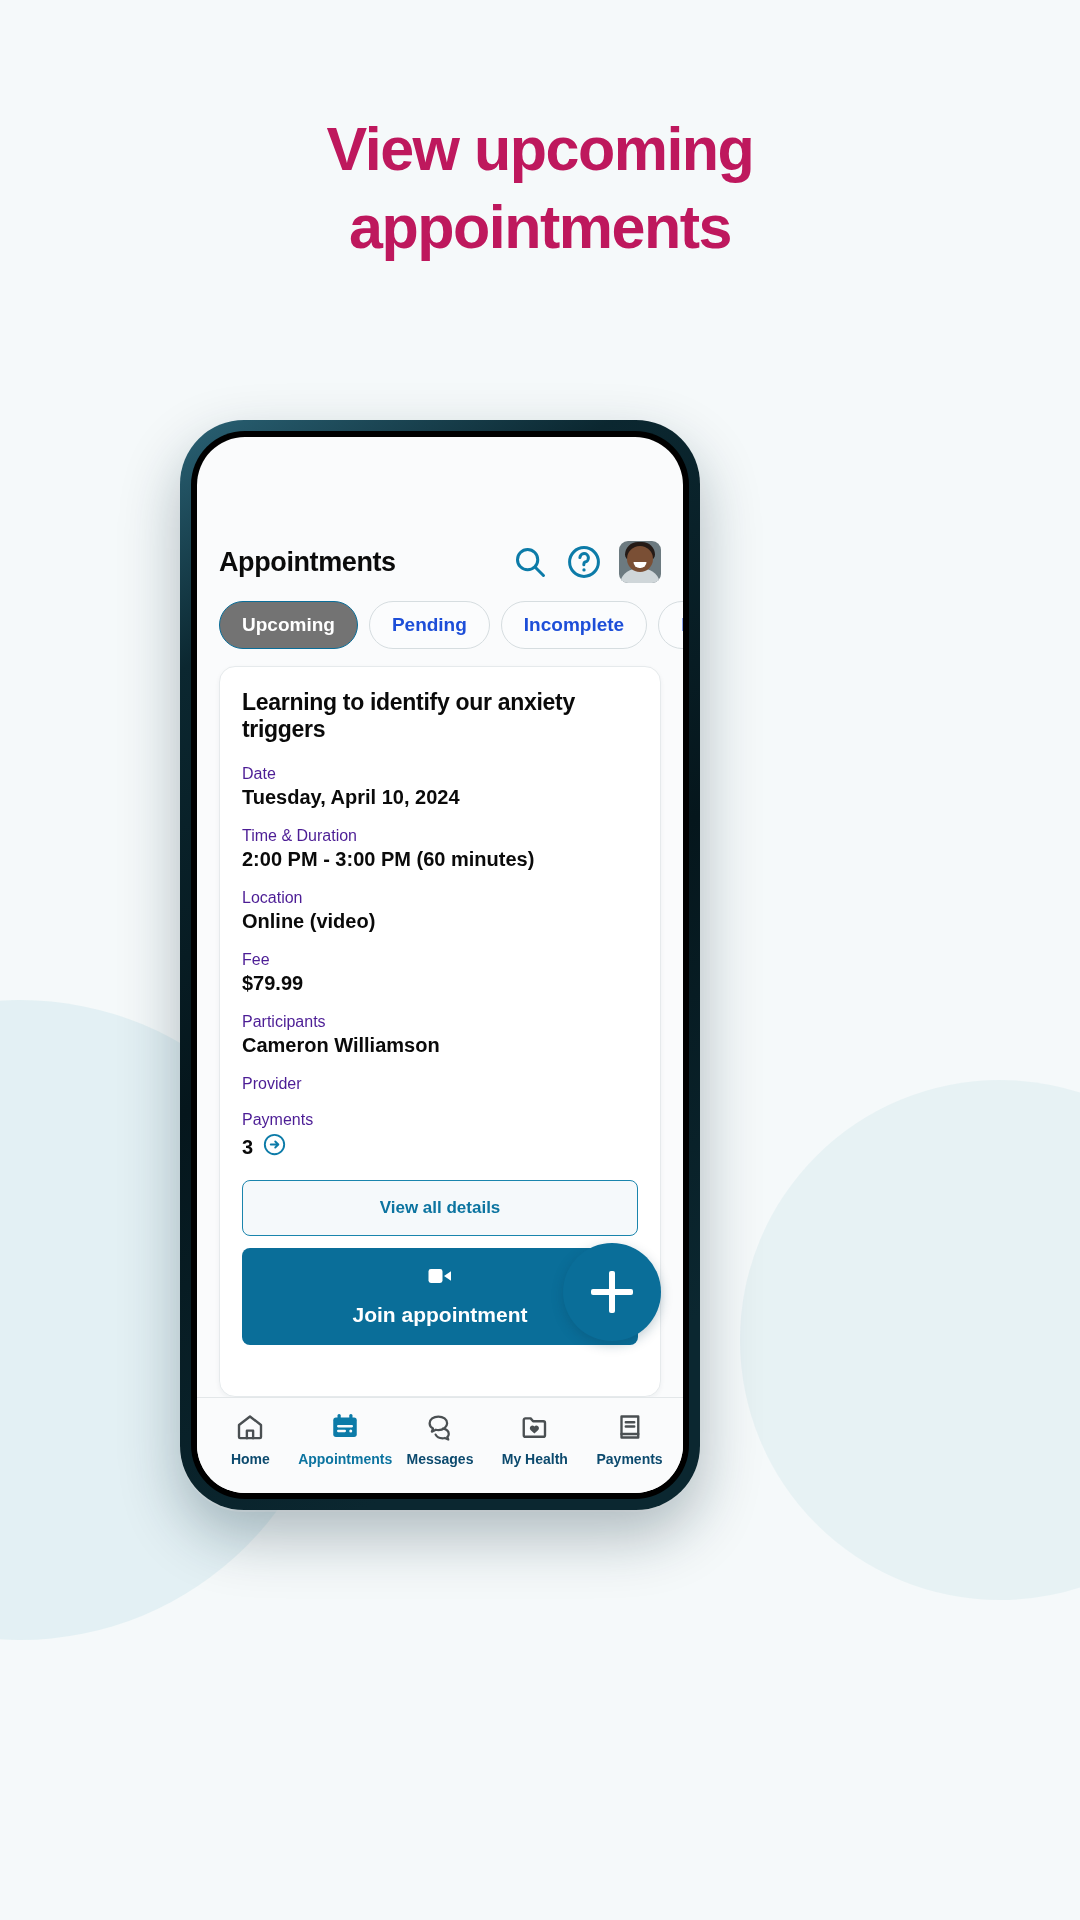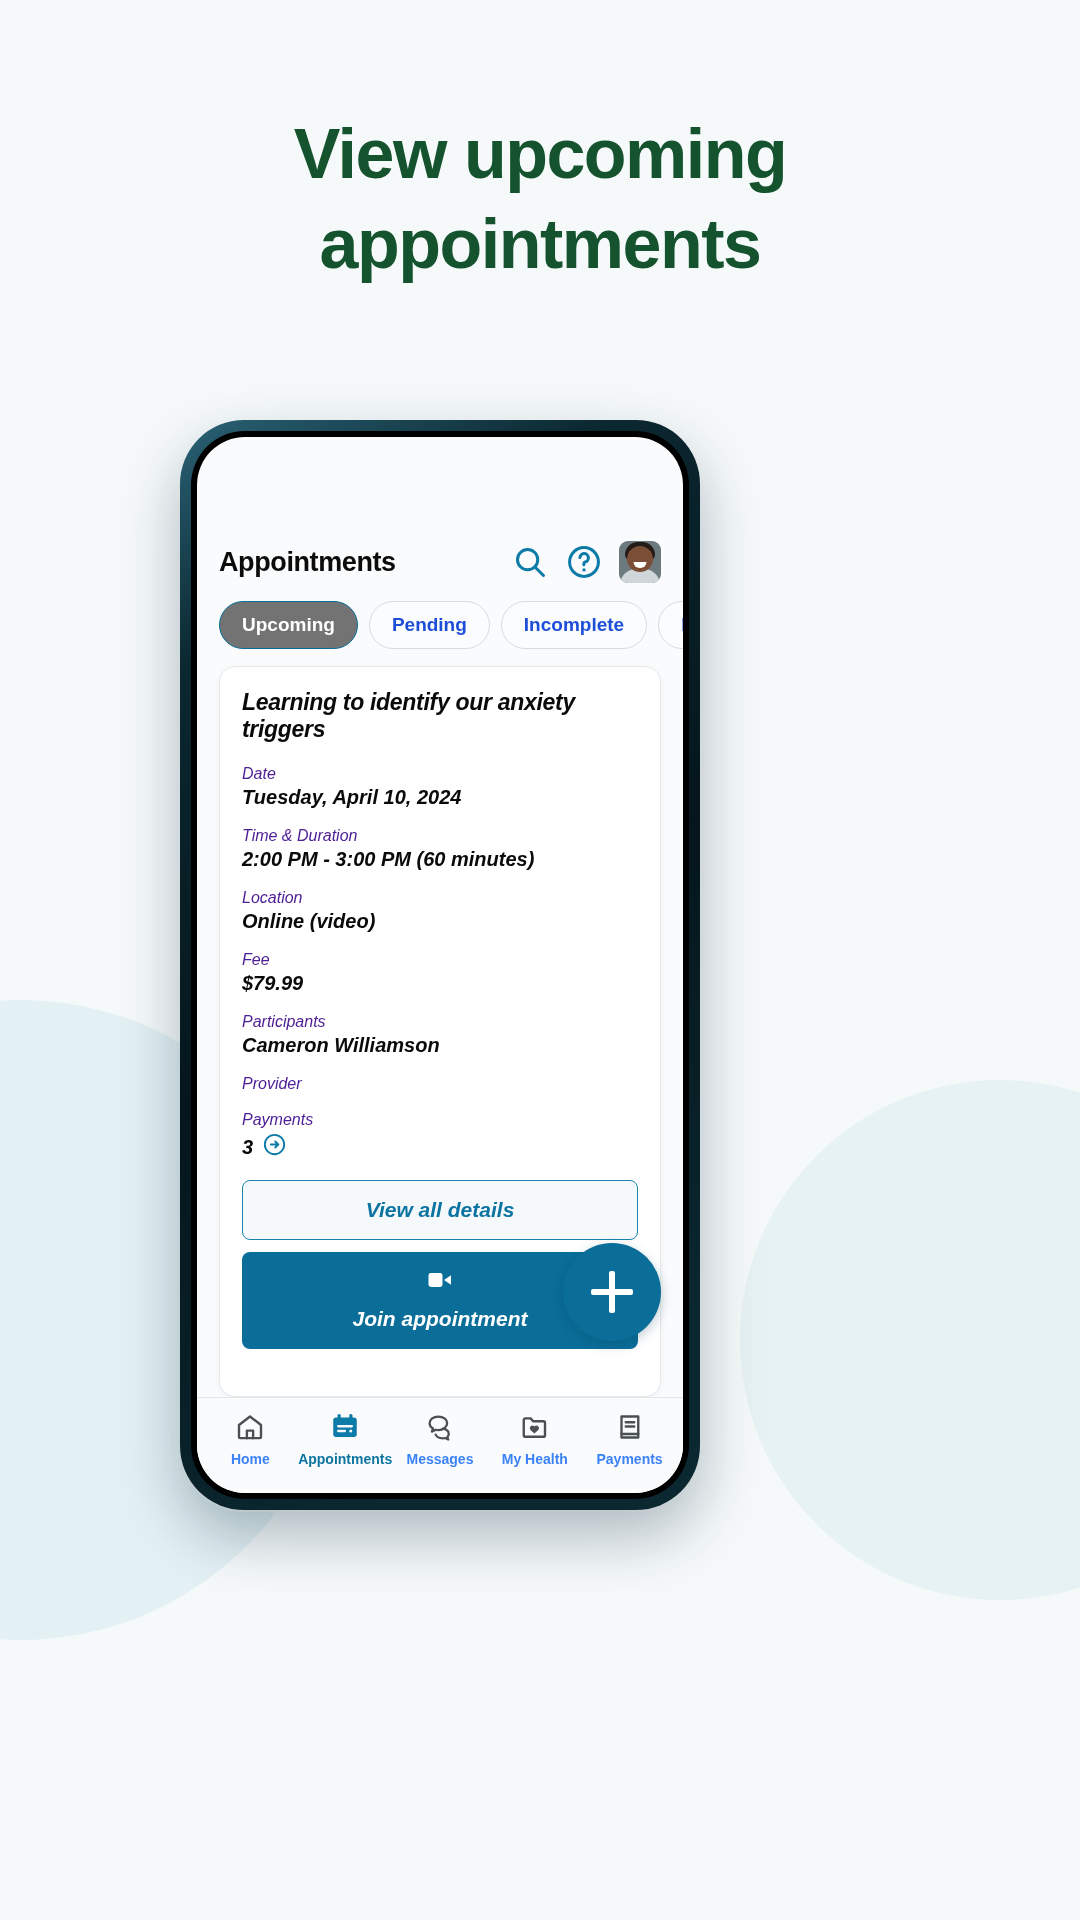--- a/index.html
+++ b/index.html
@@ -32,22 +32,22 @@
     width: 520px; height: 520px;
     border-radius: 50%;
     background: #e4f0f3;
     opacity: .8;
   }
 
   .headline {
     position: absolute;
     top: 110px; left: 0; right: 0;
     text-align: center;
-    color: #14532d;
-    font-size: 70px;
+    color: #be185d;
+    font-size: 61px;
     font-weight: 800;
     line-height: 1.28;
     letter-spacing: -1.5px;
   }
 
   
   .phone {
     position: absolute;
     left: 180px; top: 420px;
     width: 520px; height: 1090px;
@@ -152,21 +152,20 @@
     background: #737373;
     border-color: #0a6e99;
     color: #ffffff;
   }
 
   
   .card-wrap {
     padding: 17px 22px 0 22px;
     flex: 1;
     min-height: 0;
-    font-style: italic;
   }
   .card {
     background: #ffffff;
     border: 1px solid #e6eaec;
     border-radius: 16px;
     padding: 22px 22px 20px 22px;
     box-shadow: 0 2px 5px rgba(20,40,50,.05);
     height: 100%;
   }
   .card-title {
@@ -191,21 +190,21 @@
     gap: 9px;
   }
   .btn-outline {
     display: block;
     width: 100%;
     text-align: center;
     border: 1px solid #1a85ad;
     border-radius: 8px;
     background: #f5f9fb;
     color: #0c74a0;
-    font-size: 21px;
+    font-size: 17px;
     font-weight: 700;
     padding: 17px 0;
     margin-top: 8px;
   }
   .btn-primary {
     display: flex;
     align-items: center;
     justify-content: center;
     gap: 13px;
     width: 100%;
@@ -248,21 +247,21 @@
   .nav-item {
     display: flex;
     flex-direction: column;
     align-items: center;
     gap: 5px;
     width: 20%;
   }
   .nav-label {
     font-size: 14px;
     font-weight: 600;
-    color: #3b82f6;
+    color: #0c4a6e;
     white-space: nowrap;
   }
   .nav-item.active .nav-label { color: #0c74a0; }
 </style>
 </head>
 <body>
 
 <div class="stage">
 
   <div class="blob-left"></div>

